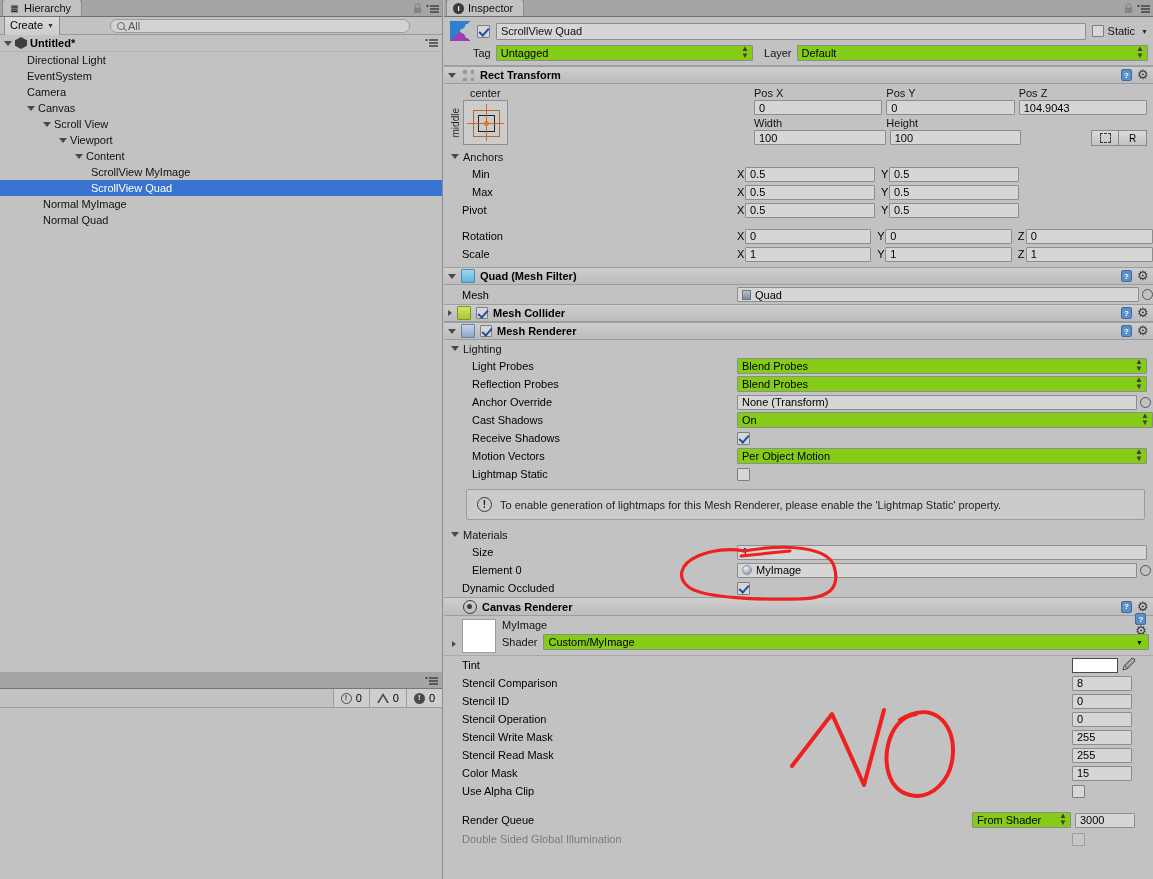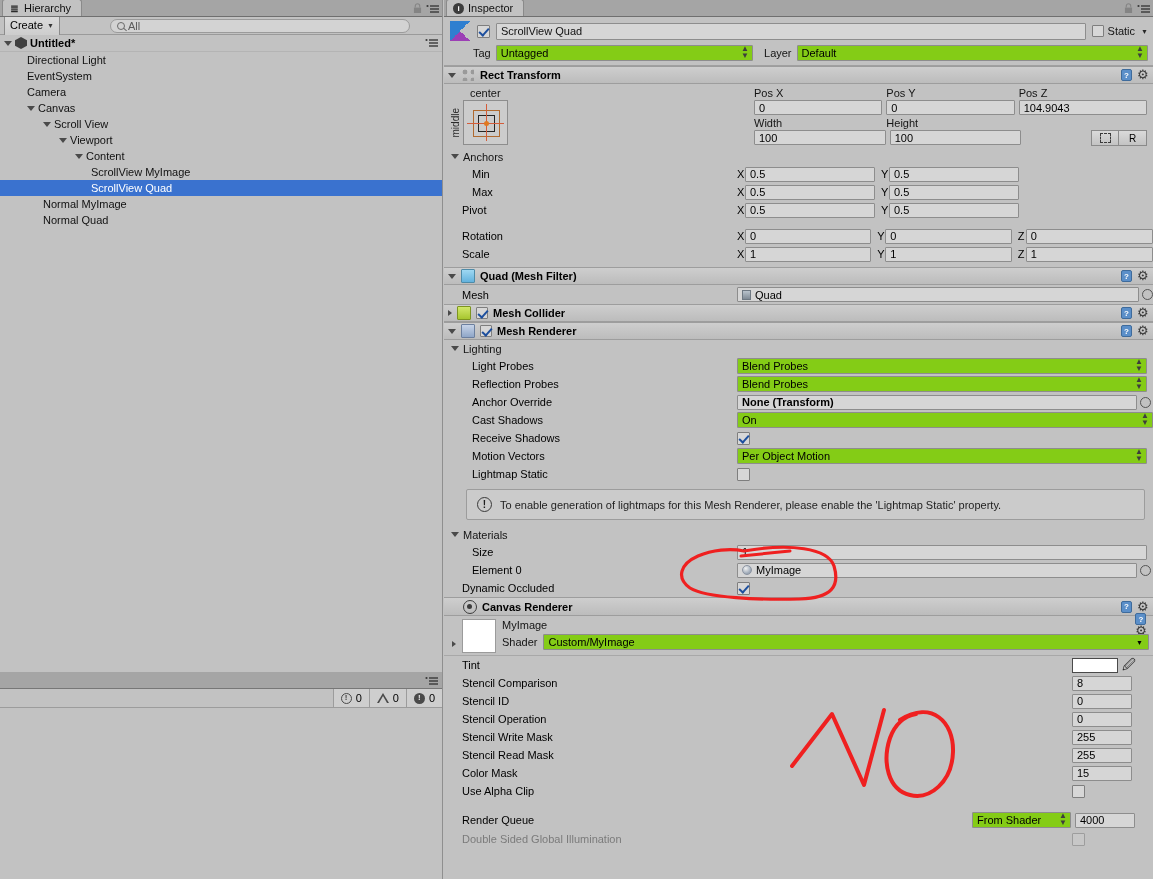--- a/index.html
+++ b/index.html
@@ -695,21 +695,21 @@
   </div>
   <div class="prow">
     <span class="plabel ind2">Reflection Probes</span>
     <span class="popup" style="width:410px;">
       <span>Blend Probes</span>
       <span class="stepper">▲<br>▼</span>
     </span>
   </div>
   <div class="prow">
     <span class="plabel ind2">Anchor Override</span>
-    <span class="objfield" style="width:400px;font-weight:bold;">
+    <span class="objfield" style="width:400px;">
       <span>None (Transform)</span>
     </span>
     <span class="sel-circle"></span>
   </div>
   <div class="prow">
     <span class="plabel ind2">Cast Shadows</span>
     <span class="popup" style="width:474px;">
       <span>On</span>
       <span class="stepper">▲<br>▼</span>
     </span>
@@ -822,21 +822,21 @@
           <span class="chk"></span>
         </div>
       </div>
 
   <div class="prow" style="height:20px; margin-top:10px;">
     <span class="plabel ind1" style="width:520px;">Render Queue</span>
     <span class="popup" style="width:99px;">
       <span>From Shader</span>
       <span class="stepper">▲<br>▼</span>
     </span>
-    <span class="numfield" style="width:60px; margin-left:4px;">4000</span>
+    <span class="numfield" style="width:60px; margin-left:4px;">3000</span>
   </div>
   <div class="prow" style="height:18px;">
     <span class="plabel ind1" style="width:620px;">
       <span class="lbl dim">Double Sided Global Illumination</span>
     </span>
     <span class="chk disabled"></span>
   </div>
 </div>
 
 <svg id="annot" viewBox="0 0 1153 879">

